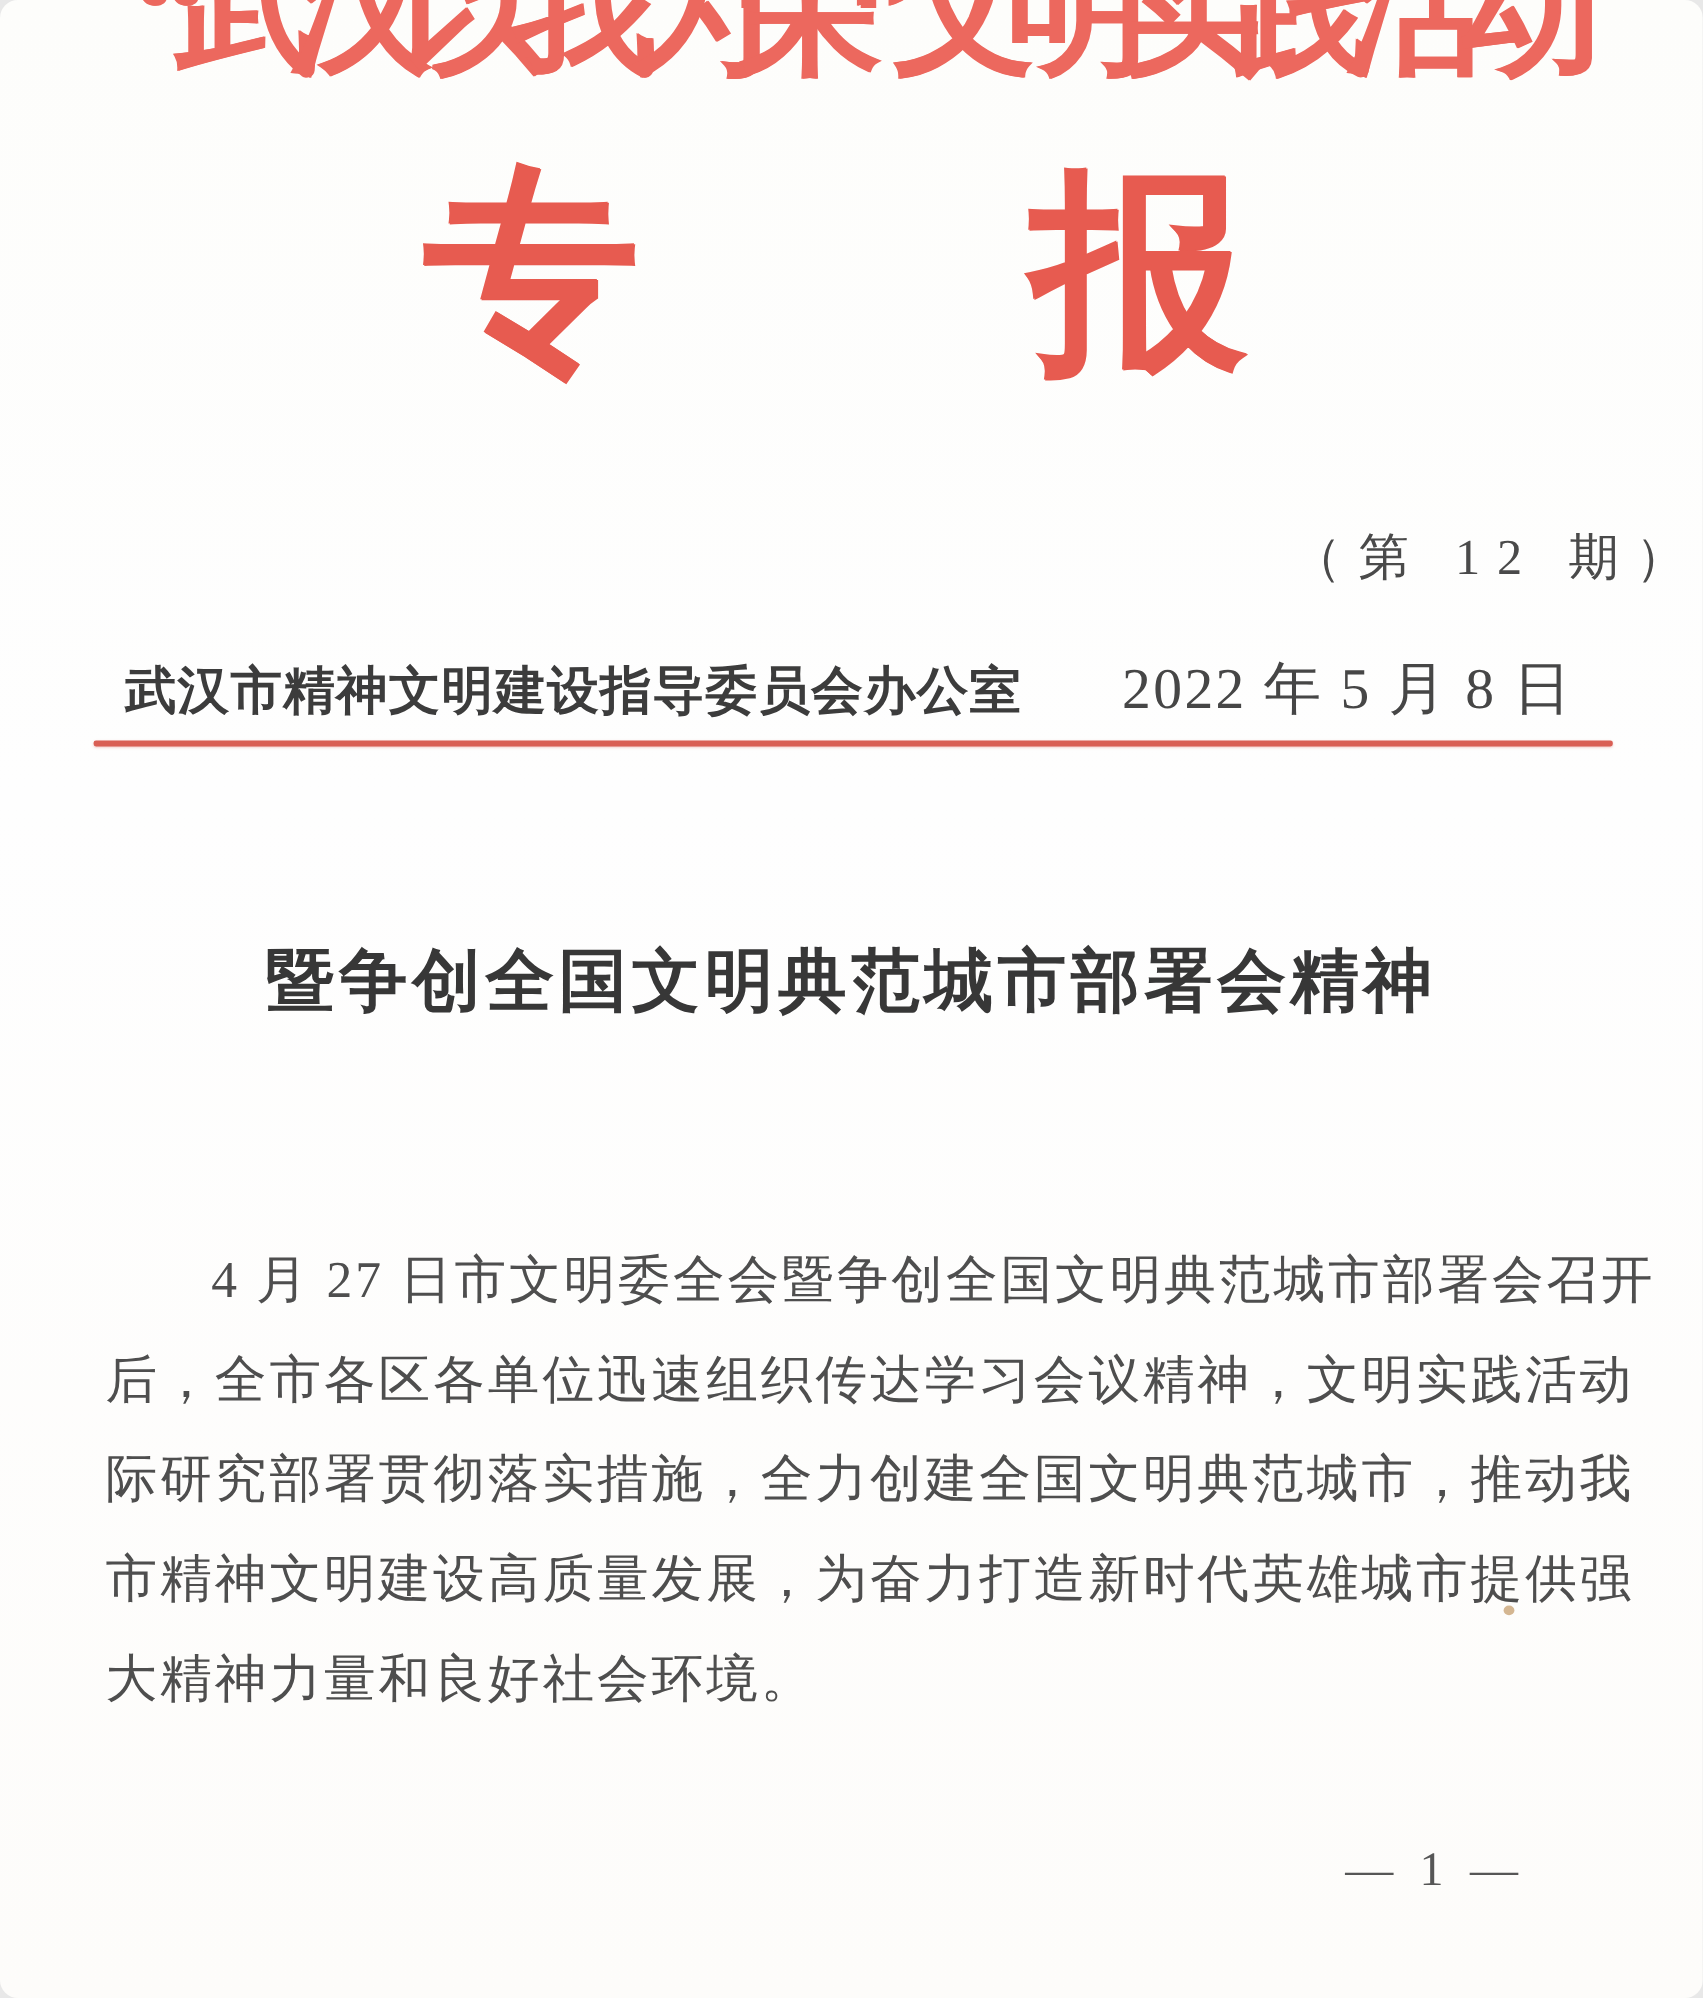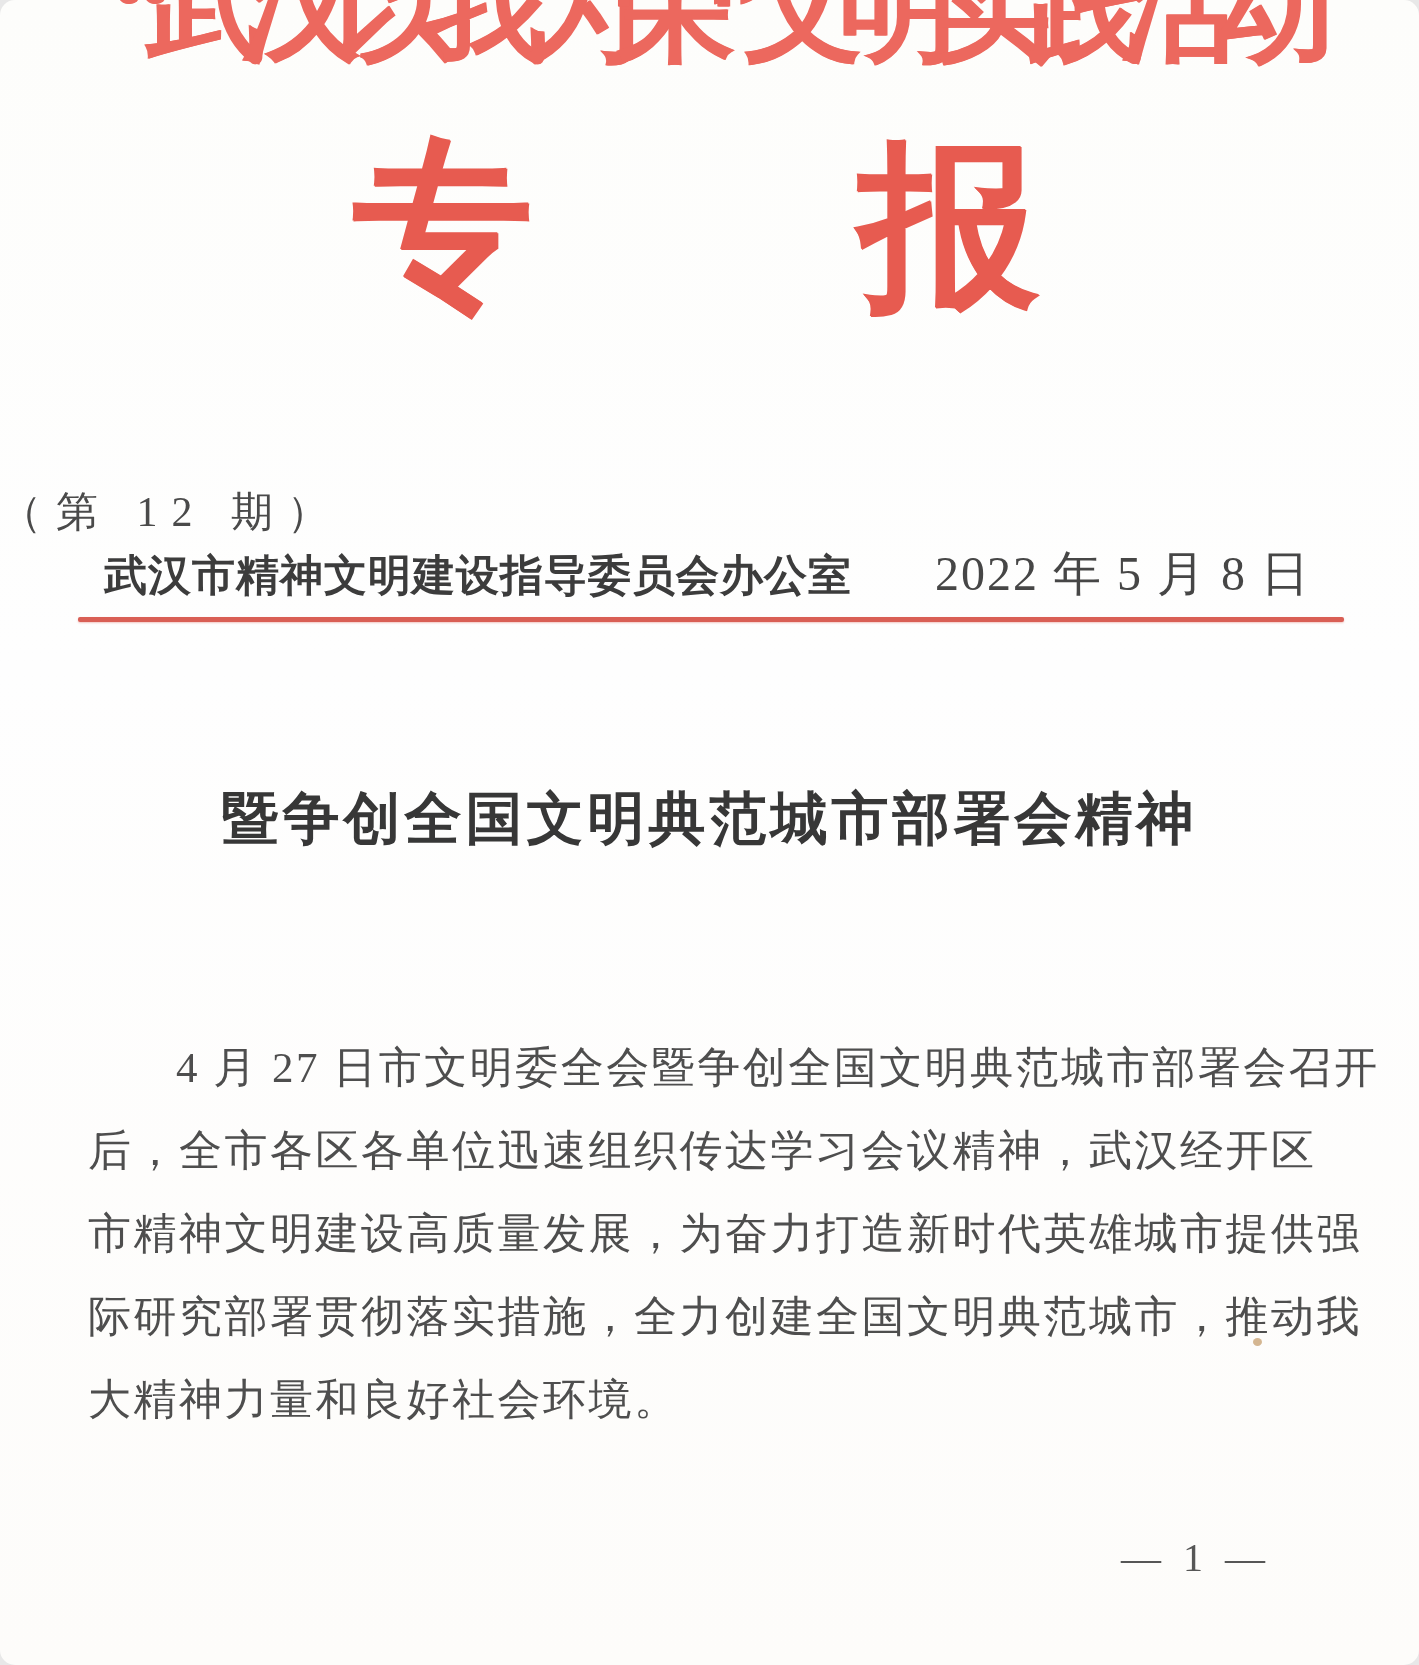--- a/index.html
+++ b/index.html
@@ -27,24 +27,23 @@
     display:flex;justify-content:center;gap:326px;
     transform:translateX(-14px);
   }
   .masthead span{
     font-size:180px;line-height:1;font-weight:700;
     color:#e75b50;
     text-shadow:1px 1px 0 #e75b50;
   }
   .issue{
     position:absolute;top:436px;left:0;right:0;
-    text-align:left;
+    text-align:right;
     font-size:42px;letter-spacing:14px;
     color:#4a4a4a;
-    margin-top:48px;
   }
   .meta-row{
     position:absolute;top:542px;left:104px;right:108px;
     display:flex;justify-content:space-between;align-items:baseline;
   }
   .issuer{
     font-size:43px;font-weight:600;letter-spacing:1px;color:#3c3c3c;
   }
   .date{
     font-size:48px;letter-spacing:2px;color:#464646;
@@ -101,23 +100,23 @@
   </div>
 
   <div class="rule"></div>
 
   <h1 class="title">
     <span class="tline">暨争创全国文明典范城市部署会精神</span>
   </h1>
 
   <div class="body-block">
       <div class="body-line indent">4 月 27 日市文明委全会暨争创全国文明典范城市部署会召开</div>
-      <div class="body-line">后，全市各区各单位迅速组织传达学习会议精神，武汉经开区</div>
+      <div class="body-line">后，全市各区各单位迅速组织传达学习会议精神，文明实践活动</div>
+      <div class="body-line">际研究部署贯彻落实措施，全力创建全国文明典范城市，推动我</div>
       <div class="body-line">市精神文明建设高质量发展，为奋力打造新时代英雄城市提供强</div>
-      <div class="body-line">际研究部署贯彻落实措施，全力创建全国文明典范城市，推动我</div>
       <div class="body-line">大精神力量和良好社会环境。</div>
     </div>
 
   <div class="speck"></div>
 
   <div class="pagenum">— 1 —</div>
 
 </div>
 
 </body></html>

